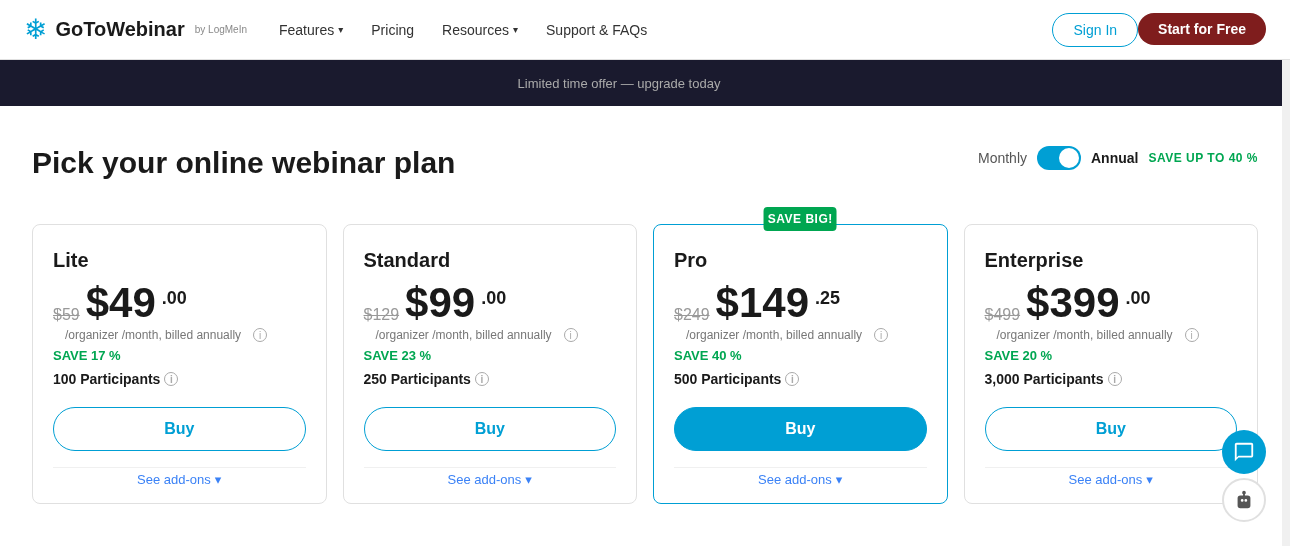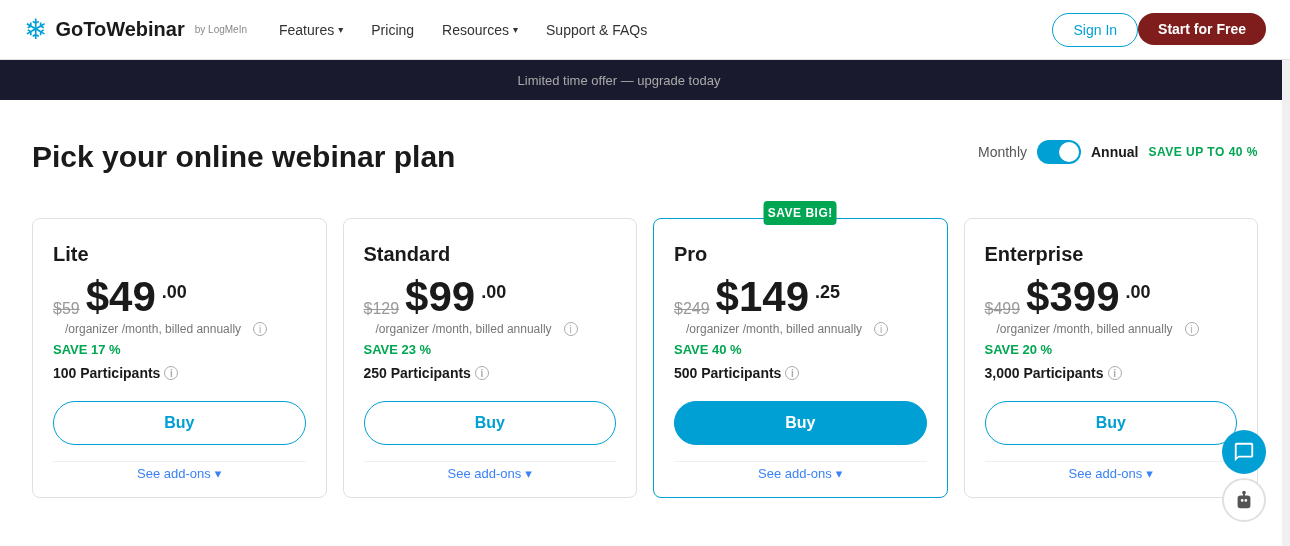--- a/index.html
+++ b/index.html
@@ -20,21 +20,21 @@
       border: 1.5px solid #009fd4; color: #009fd4; background: #fff;
       padding: 8px 20px; border-radius: 24px; font-size: 14px; cursor: pointer; font-weight: 500;
     }
     .btn-start {
       background: #7f1d1d; color: #fff; border: none;
       padding: 8px 20px; border-radius: 24px; font-size: 14px; cursor: pointer; font-weight: 600;
     }
 
     
     .dark-banner {
-      background: #1a1a2e; height: 40px; display: flex; align-items: center;
+      background: #1a1a2e; height: 46px; display: flex; align-items: center;
       justify-content: center; color: #fff; font-size: 13px;
     }
     .dark-banner-btn {
       background: #009fd4; color: #fff; border: none;
       padding: 6px 18px; border-radius: 20px; font-size: 13px; cursor: pointer; font-weight: 600;
       margin-left: 16px;
     }
 
     
     .main-content { padding: 40px 32px 20px; max-width: 1290px; margin: 0 auto; }

